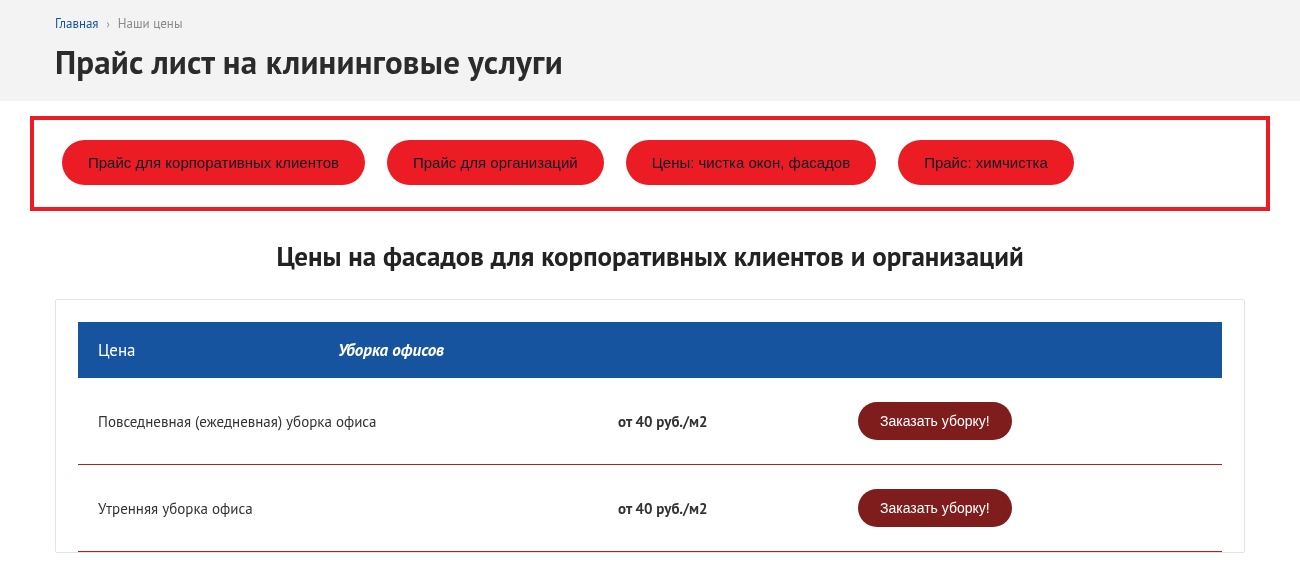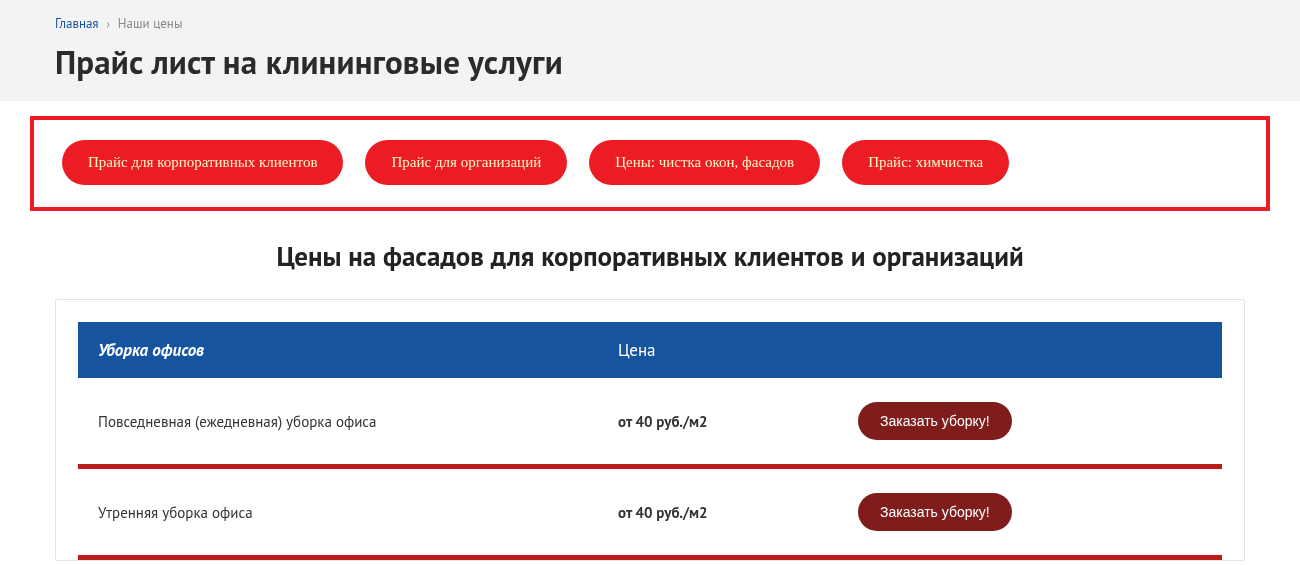--- a/index.html
+++ b/index.html
@@ -43,29 +43,28 @@
       border: 4px solid #ec1c24;
       padding: 20px 28px 22px 28px;
     }
     .pill-row {
       display: flex;
       flex-wrap: wrap;
       gap: 20px 22px;
     }
     .pill {
       background: #ec1c24;
-      color: #fef9c3;
+      color: #0f172a;
       border-radius: 999px;
       padding: 14px 26px;
       font-size: 15px;
       font-weight: 400;
       cursor: pointer;
       white-space: nowrap;
       border: none;
-      font-family: Liberation Serif, serif;
     }
     .section-title {
       text-align: center;
       font-size: 27px;
       font-weight: 700;
       color: #222;
       margin: 28px 0 26px 0;
     }
     .card {
       margin: 0 55px 0 55px;
@@ -83,21 +82,21 @@
     }
     .price-header .col {
       padding: 17px 20px;
       font-size: 17px;
     }
     .price-header .col-name { font-weight: 700; font-style: italic; }
     .price-header .col-price,
     .price-header .col-action { font-weight: 400; }
     .price-row {
       display: flex;
-      border-bottom: 5px solid #b91c1c;
+      border-bottom: 1px solid #b91c1c;
       align-items: center;
     }
     .price-row .col {
       padding: 24px 20px;
       font-size: 15px;
       color: #333;
     }
     .col-name { flex: 0 0 520px; }
     .col-price { flex: 0 0 240px; font-weight: 700; }
     .col-action { flex: 1; }
@@ -132,22 +131,22 @@
     <button class="pill">Цены: чистка окон, фасадов</button>
     <button class="pill">Прайс: химчистка</button>
   </div>
 </div>
 
 <h2 class="section-title">Цены на фасадов для корпоративных клиентов и организаций</h2>
 
 <div class="card">
   <div class="price-table">
     <div class="price-header">
+      <div class="col col-price">Цена</div>
       <div class="col col-name">Уборка офисов</div>
-      <div class="col col-price">Цена</div>
     </div>
 
     <div class="price-row">
       <div class="col col-name">Повседневная (ежедневная) уборка офиса</div>
       <div class="col col-price">от 40 руб./м2</div>
       <div class="col col-action">
         <button class="order-btn">Заказать уборку!</button>
       </div>
     </div>
 

